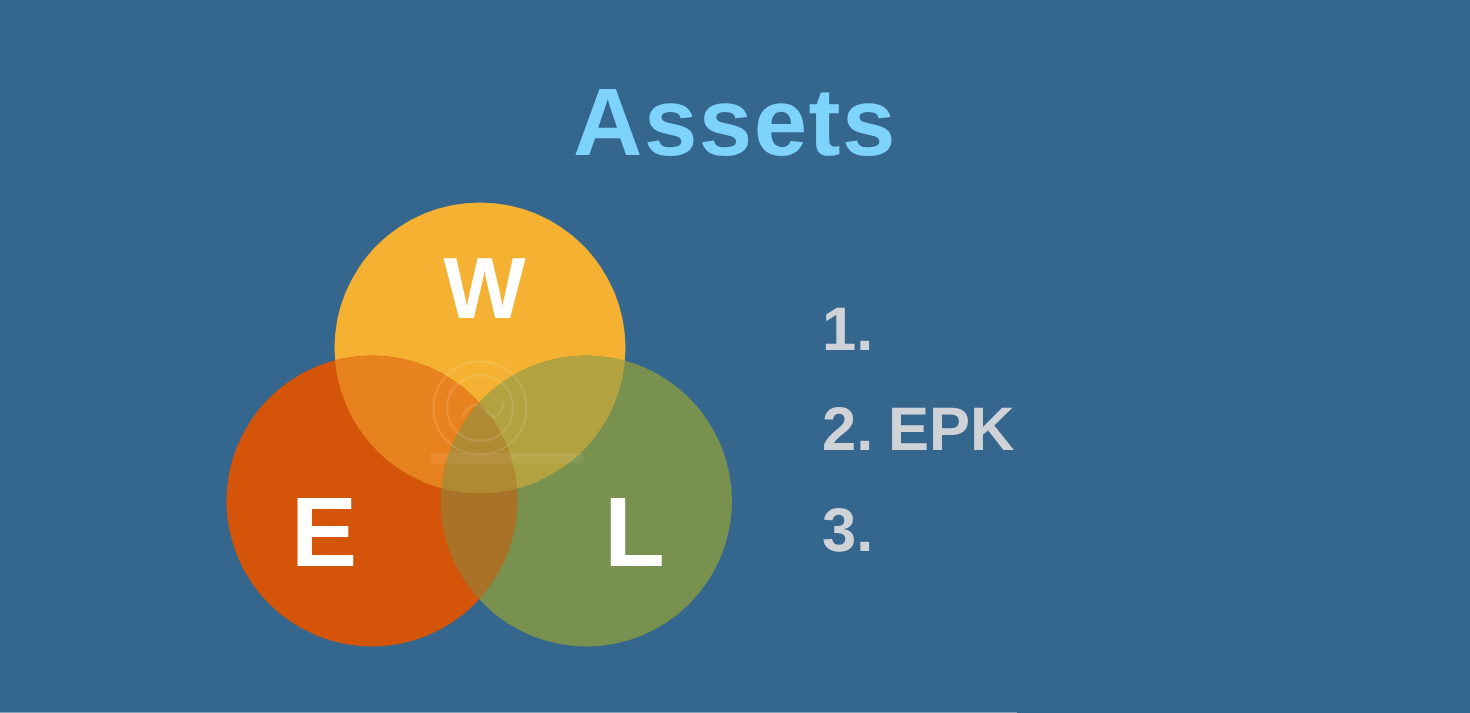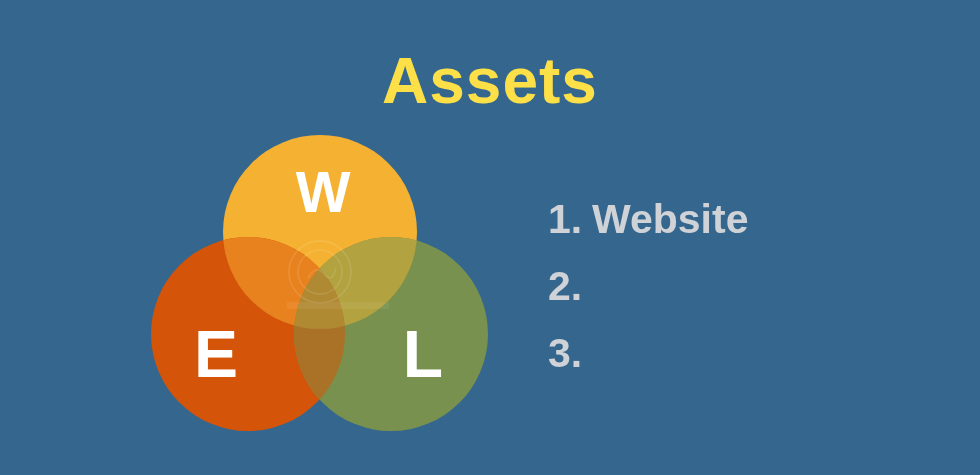--- a/index.html
+++ b/index.html
@@ -14,21 +14,21 @@
   .slide-title {
     position: absolute;
     top: 49px;
     left: 0;
     width: 980px;
     text-align: center;
     font-size: 64px;
     font-weight: bold;
     letter-spacing: 1px;
     line-height: 1.0;
-    color: #fde047;
+    color: #7dd3fc;
   }
   .venn-svg {
     position: absolute;
     top: 0;
     left: 0;
   }
   .venn-letter {
     font-family: "Liberation Sans", sans-serif;
     font-weight: bold;
     fill: #FFFFFF;
@@ -102,23 +102,23 @@
     </g>
 
     <text class="venn-letter venn-letter-w" x="323" y="212" text-anchor="middle">W</text>
     <text class="venn-letter venn-letter-e" x="216" y="377" text-anchor="middle">E</text>
     <text class="venn-letter venn-letter-l" x="423" y="377" text-anchor="middle">L</text>
   </svg>
 
   <div class="asset-list">
     <div class="asset-item">
       <span class="asset-number">1.</span>
-      <span class="asset-label">Website</span>
     </div>
     <div class="asset-item">
       <span class="asset-number">2.</span>
+      <span class="asset-label">EPK</span>
     </div>
     <div class="asset-item">
       <span class="asset-number">3.</span>
     </div>
   </div>
 
 </div>
 
 </body></html>

